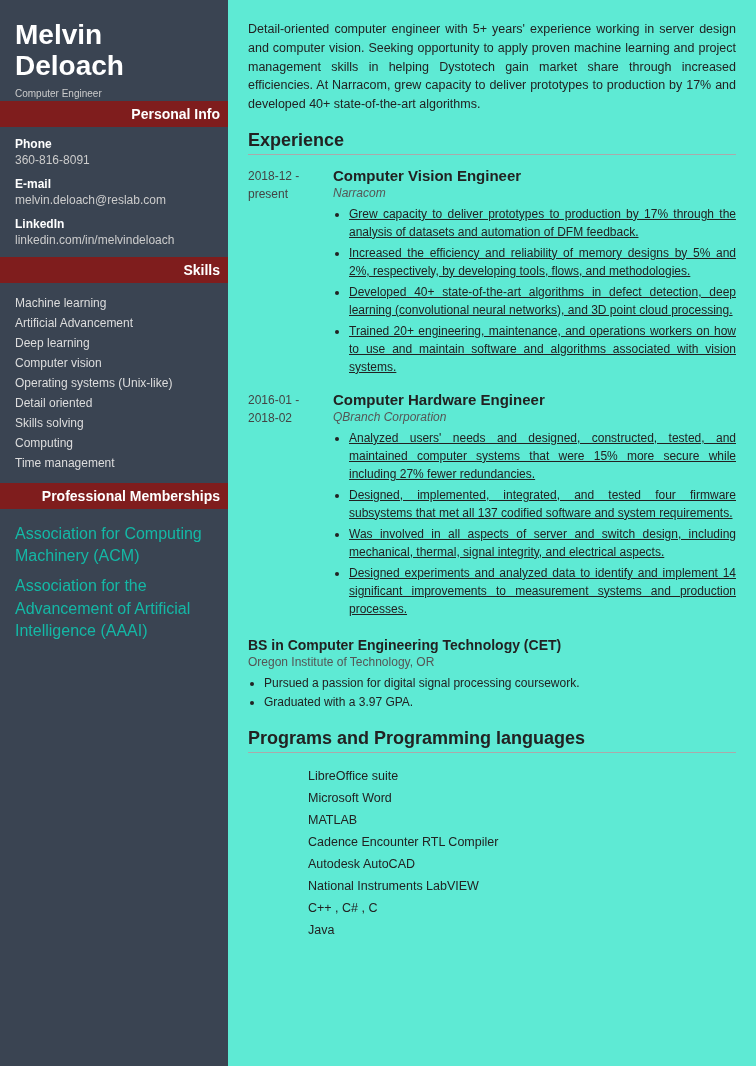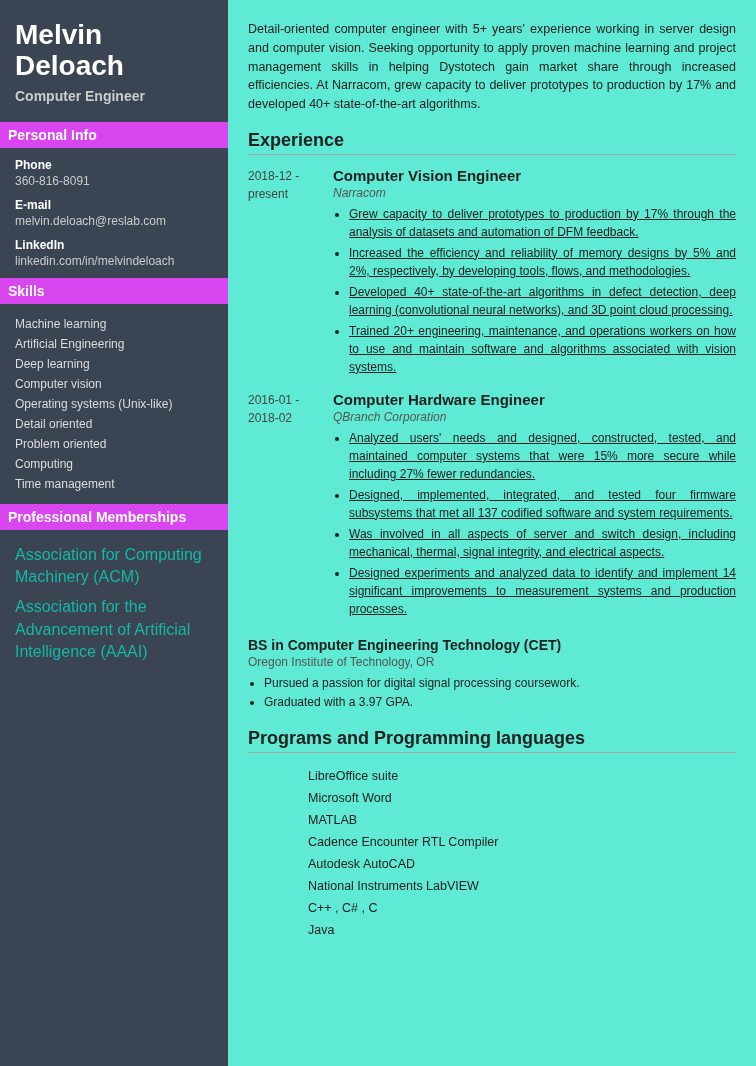--- a/index.html
+++ b/index.html
@@ -18,32 +18,32 @@
       color: #fff;
       padding: 20px 15px;
     }
     .sidebar .name {
       font-size: 28px;
       font-weight: bold;
       line-height: 1.1;
       margin-bottom: 6px;
     }
     .sidebar .title {
-      font-size: 14px;
+      font-size: 10px;
       color: #ccc;
-      margin-bottom: 18px;
-      font-weight: bold;
+      margin-bottom: 2px;
     }
     .sidebar-section-title {
-      background: #d946ef;
+      background: #7f1d1d;
       color: #fff;
       font-weight: bold;
       font-size: 14px;
       padding: 5px 8px;
       margin: 0 -15px 10px -15px;
+      text-align: right;
     }
     .sidebar-label {
       font-weight: bold;
       font-size: 12px;
       color: #fff;
       margin-bottom: 2px;
     }
     .sidebar-value {
       font-size: 12px;
       color: #ccc;
@@ -181,26 +181,26 @@
   <div class="sidebar-label">E-mail</div>
   <div class="sidebar-value">melvin.deloach@reslab.com</div>
 
   <div class="sidebar-label">LinkedIn</div>
   <div class="sidebar-value">linkedin.com/in/melvindeloach</div>
 
   <div class="sidebar-section-title">Skills</div>
 
   <ul class="skills-list">
   <li>Machine learning</li>
-      <li>Artificial Engineering</li>
+      <li>Artificial Advancement</li>
       <li>Deep learning</li>
       <li>Computer vision</li>
       <li>Operating systems (Unix-like)</li>
       <li>Detail oriented</li>
-      <li>Problem oriented</li>
+      <li>Skills solving</li>
       <li>Computing</li>
       <li>Time management</li>
     </ul>
 
   <div class="sidebar-section-title">Professional Memberships</div>
 
   <ul class="memberships-list">
   <li>Association for Computing Machinery (ACM)</li>
       <li>Association for the Advancement of Artificial Intelligence (AAAI)</li>
     </ul>

